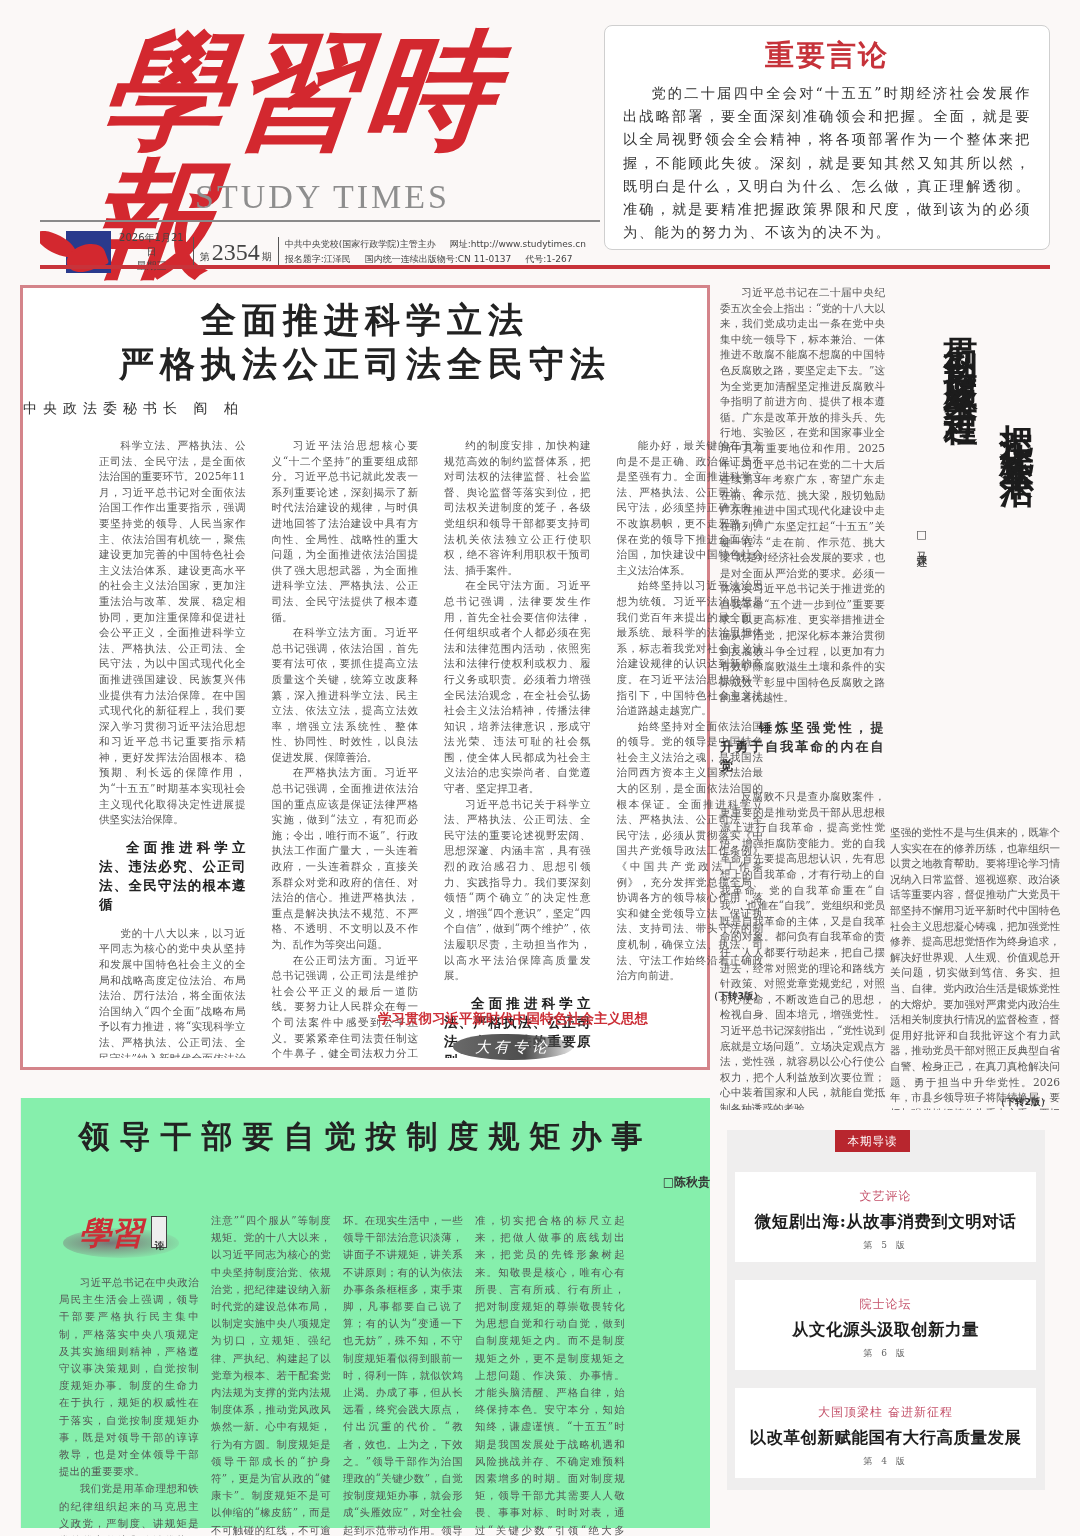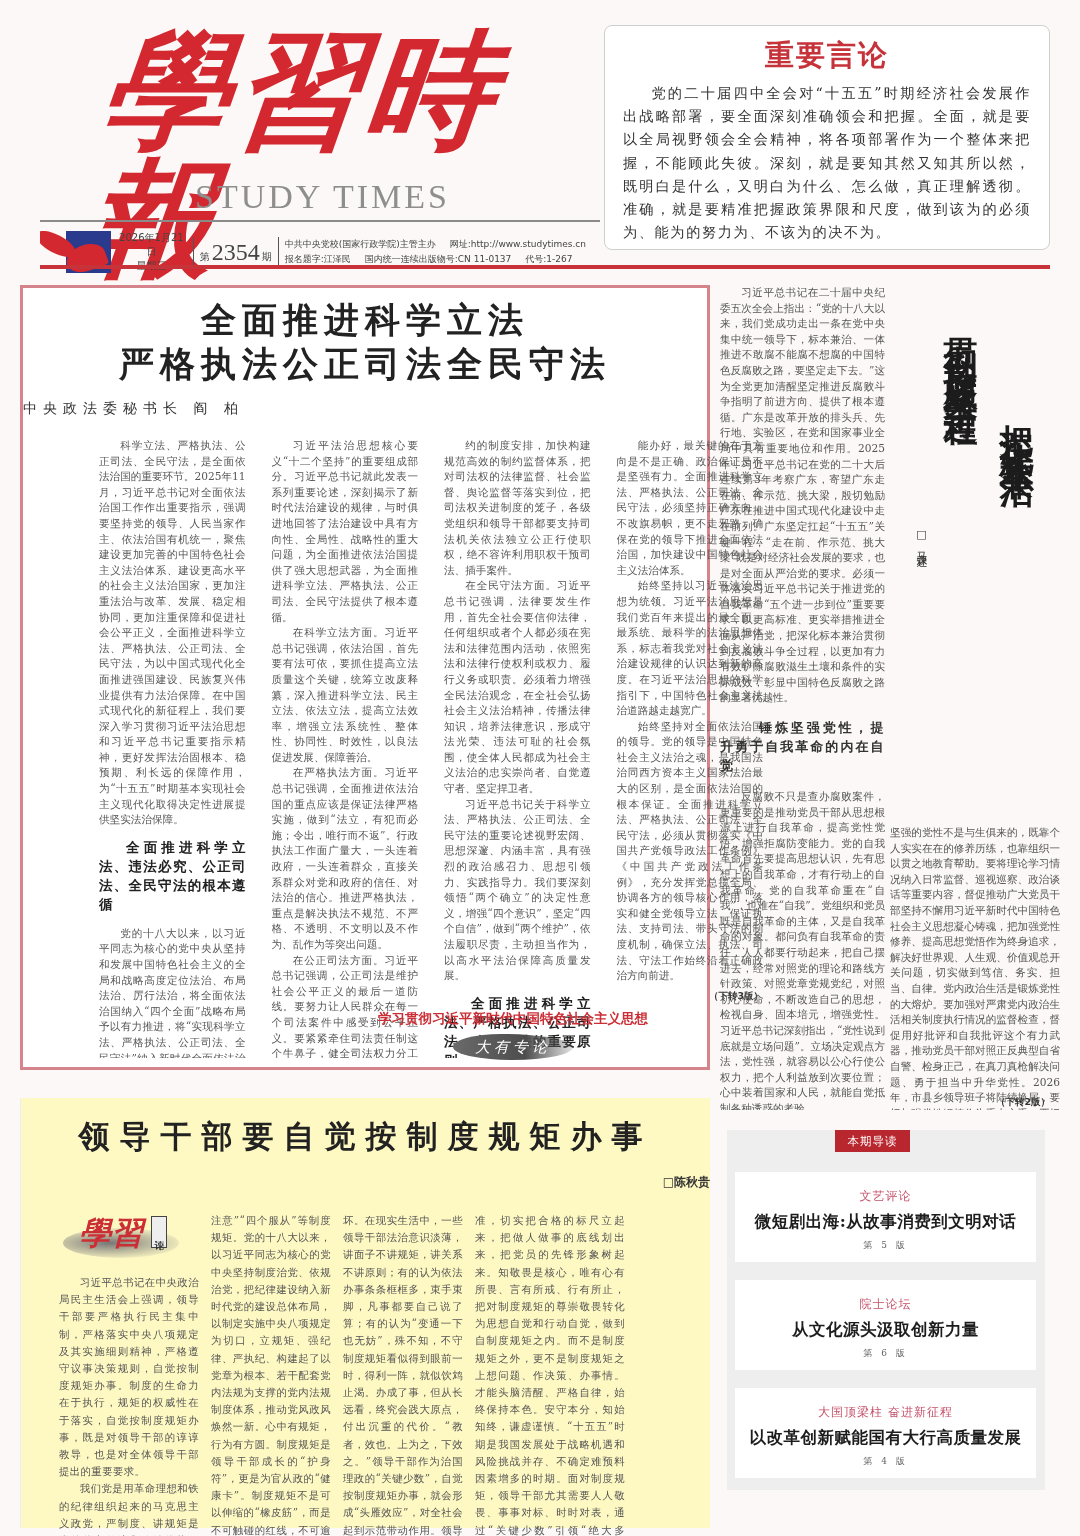--- a/index.html
+++ b/index.html
@@ -52,21 +52,21 @@
   .right-art .col-a p { text-indent: 2em; }
   .right-art .col-a .sub { font-weight: bold; color: #333; font-size: 13px; line-height: 19px; text-indent: 3em; margin: 12px 0 14px; letter-spacing: 1.5px; }
   .vtitle { position: absolute; left: 938px; top: 310px; display: flex; flex-direction: row-reverse; gap: 10px; }
   .vtitle .vcol { writing-mode: vertical-rl; font-family: "DejaVu Serif", serif; font-weight: bold; font-size: 34px; color: #1c1c1c; letter-spacing: 8px; }
   .vtitle .vcol.right { margin-top: 88px; }
   .vauthor { position: absolute; left: 913px; top: 528px; writing-mode: vertical-rl; font-family: "DejaVu Sans", sans-serif; font-size: 11px; color: #333; letter-spacing: 2px; }
   .right-art .col-b { position: absolute; left: 170px; top: 540px; width: 170px; height: 285px; font-size: 10.6px; line-height: 15.6px; color: #555; text-align: justify; overflow: hidden; }
   .right-art .cont2 { position: absolute; right: 10px; top: 811px; font-family: "DejaVu Sans", sans-serif; font-weight: bold; font-size: 9.5px; color: #333; }
 
   
-  .lower { position: absolute; left: 20px; top: 1098px; width: 690px; height: 430px; background: #fef9c3; border-left: 1px solid #eee; }
+  .lower { position: absolute; left: 20px; top: 1098px; width: 690px; height: 430px; background: #86efac; border-left: 1px solid #eee; }
   .lower h1 { text-align: center; font-family: "DejaVu Serif", serif; font-weight: bold; color: #222; font-size: 31px; letter-spacing: 10px; margin-top: 18px; }
   .lower .byline { text-align: right; font-family: "DejaVu Sans", sans-serif; font-size: 12px; color: #333; margin-top: 16px; font-weight: bold; }
   .lower .badge { position: absolute; left: 38px; top: 108px; width: 120px; height: 62px; }
   .lower .badge .brush { position: absolute; left: 4px; top: 22px; width: 116px; height: 30px; border-radius: 50%; background: radial-gradient(ellipse at 40% 50%, #777, rgba(150,150,150,0.1) 75%); }
   .lower .badge .xx { position: absolute; left: 20px; top: 6px; font-family: "DejaVu Serif", serif; font-weight: bold; font-style: italic; font-size: 32px; color: #cc2e36; }
   .lower .badge .pl { position: absolute; left: 92px; top: 10px; width: 16px; height: 32px; border: 1px solid #444; background: #eee; writing-mode: vertical-rl; font-size: 10px; text-align: center; line-height: 14px; color: #333; }
   .lower-cols { position: absolute; left: 38px; top: 176px; width: 640px; height: 250px; }
   .lower-cols .lc0 { position: absolute; left: 0; top: 0; width: 140px; }
   .lower-cols .lc { position: absolute; top: -62px; width: 120px; }
   .lower .txt { font-size: 10.4px; line-height: 17.2px; color: #555; text-align: justify; letter-spacing: 0.4px; }

